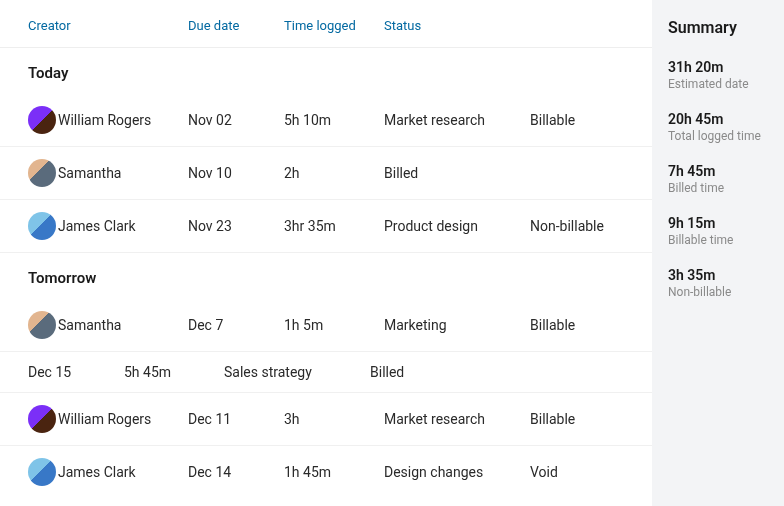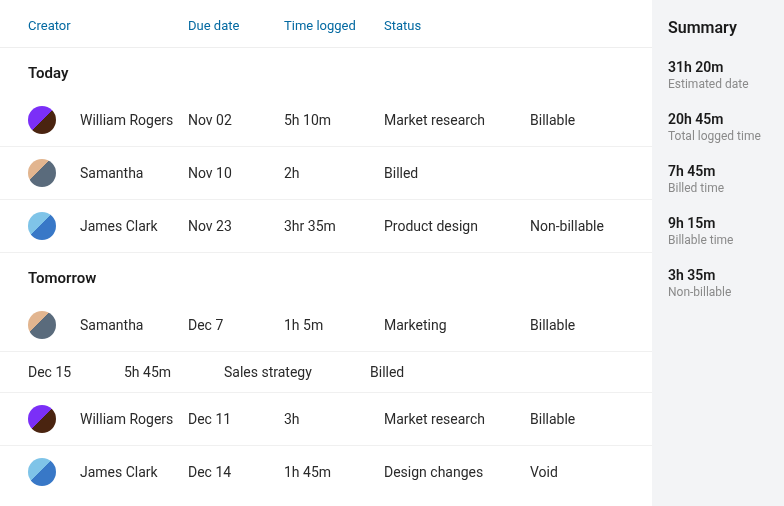--- a/index.html
+++ b/index.html
@@ -45,21 +45,21 @@
   padding: 12px 0 12px 28px;
   border-bottom: 1px solid #f0f0f0;
   font-size: 14px;
   color: #2a2a2a;
 }
 .row:last-child { border-bottom: none; }
 .creator-cell {
   display: flex;
   align-items: center;
   width: 160px;
-  gap: 24px;
+  gap: 2px;
 }
 .avatar {
   width: 28px;
   height: 28px;
   border-radius: 50%;
   flex-shrink: 0;
 }
 .av0 { background: linear-gradient(135deg, #7b2ff7 50%, #4a2410 50%); }
 .av1 { background: linear-gradient(135deg, #e2b58f 40%, #5a6b7c 40%); }
 .av2 { background: linear-gradient(135deg, #7fc4e8 45%, #3878c7 45%); }

